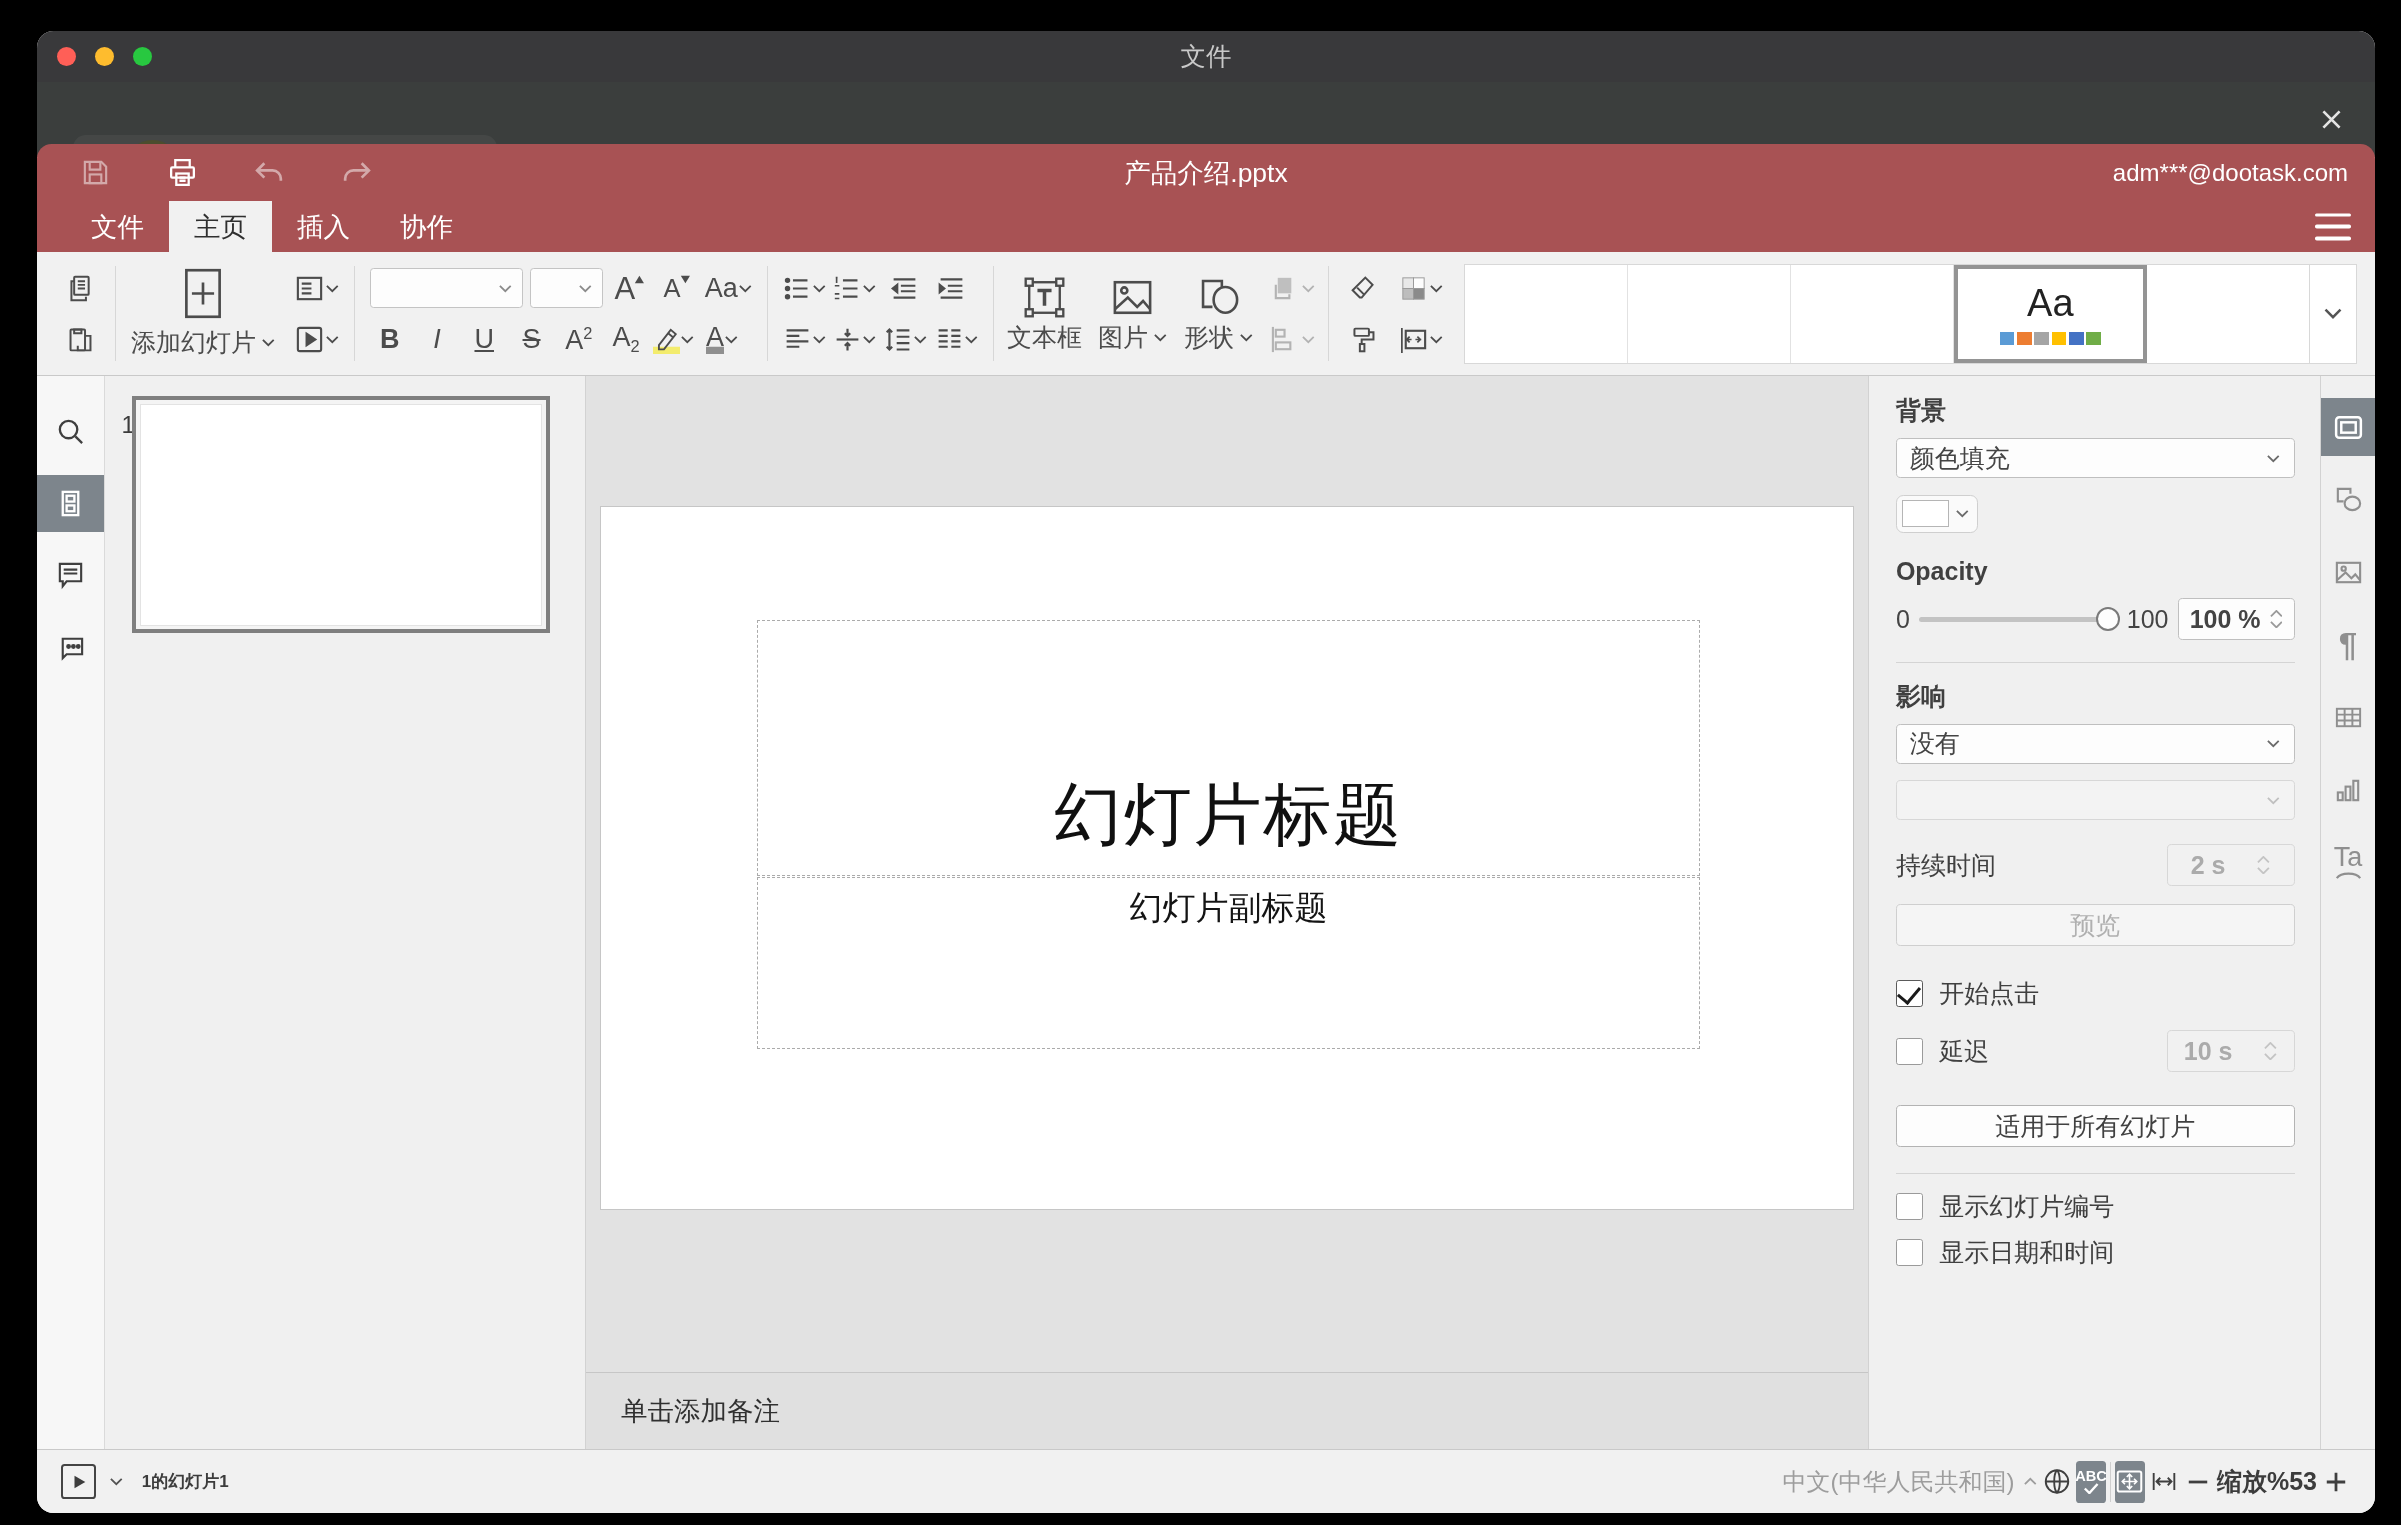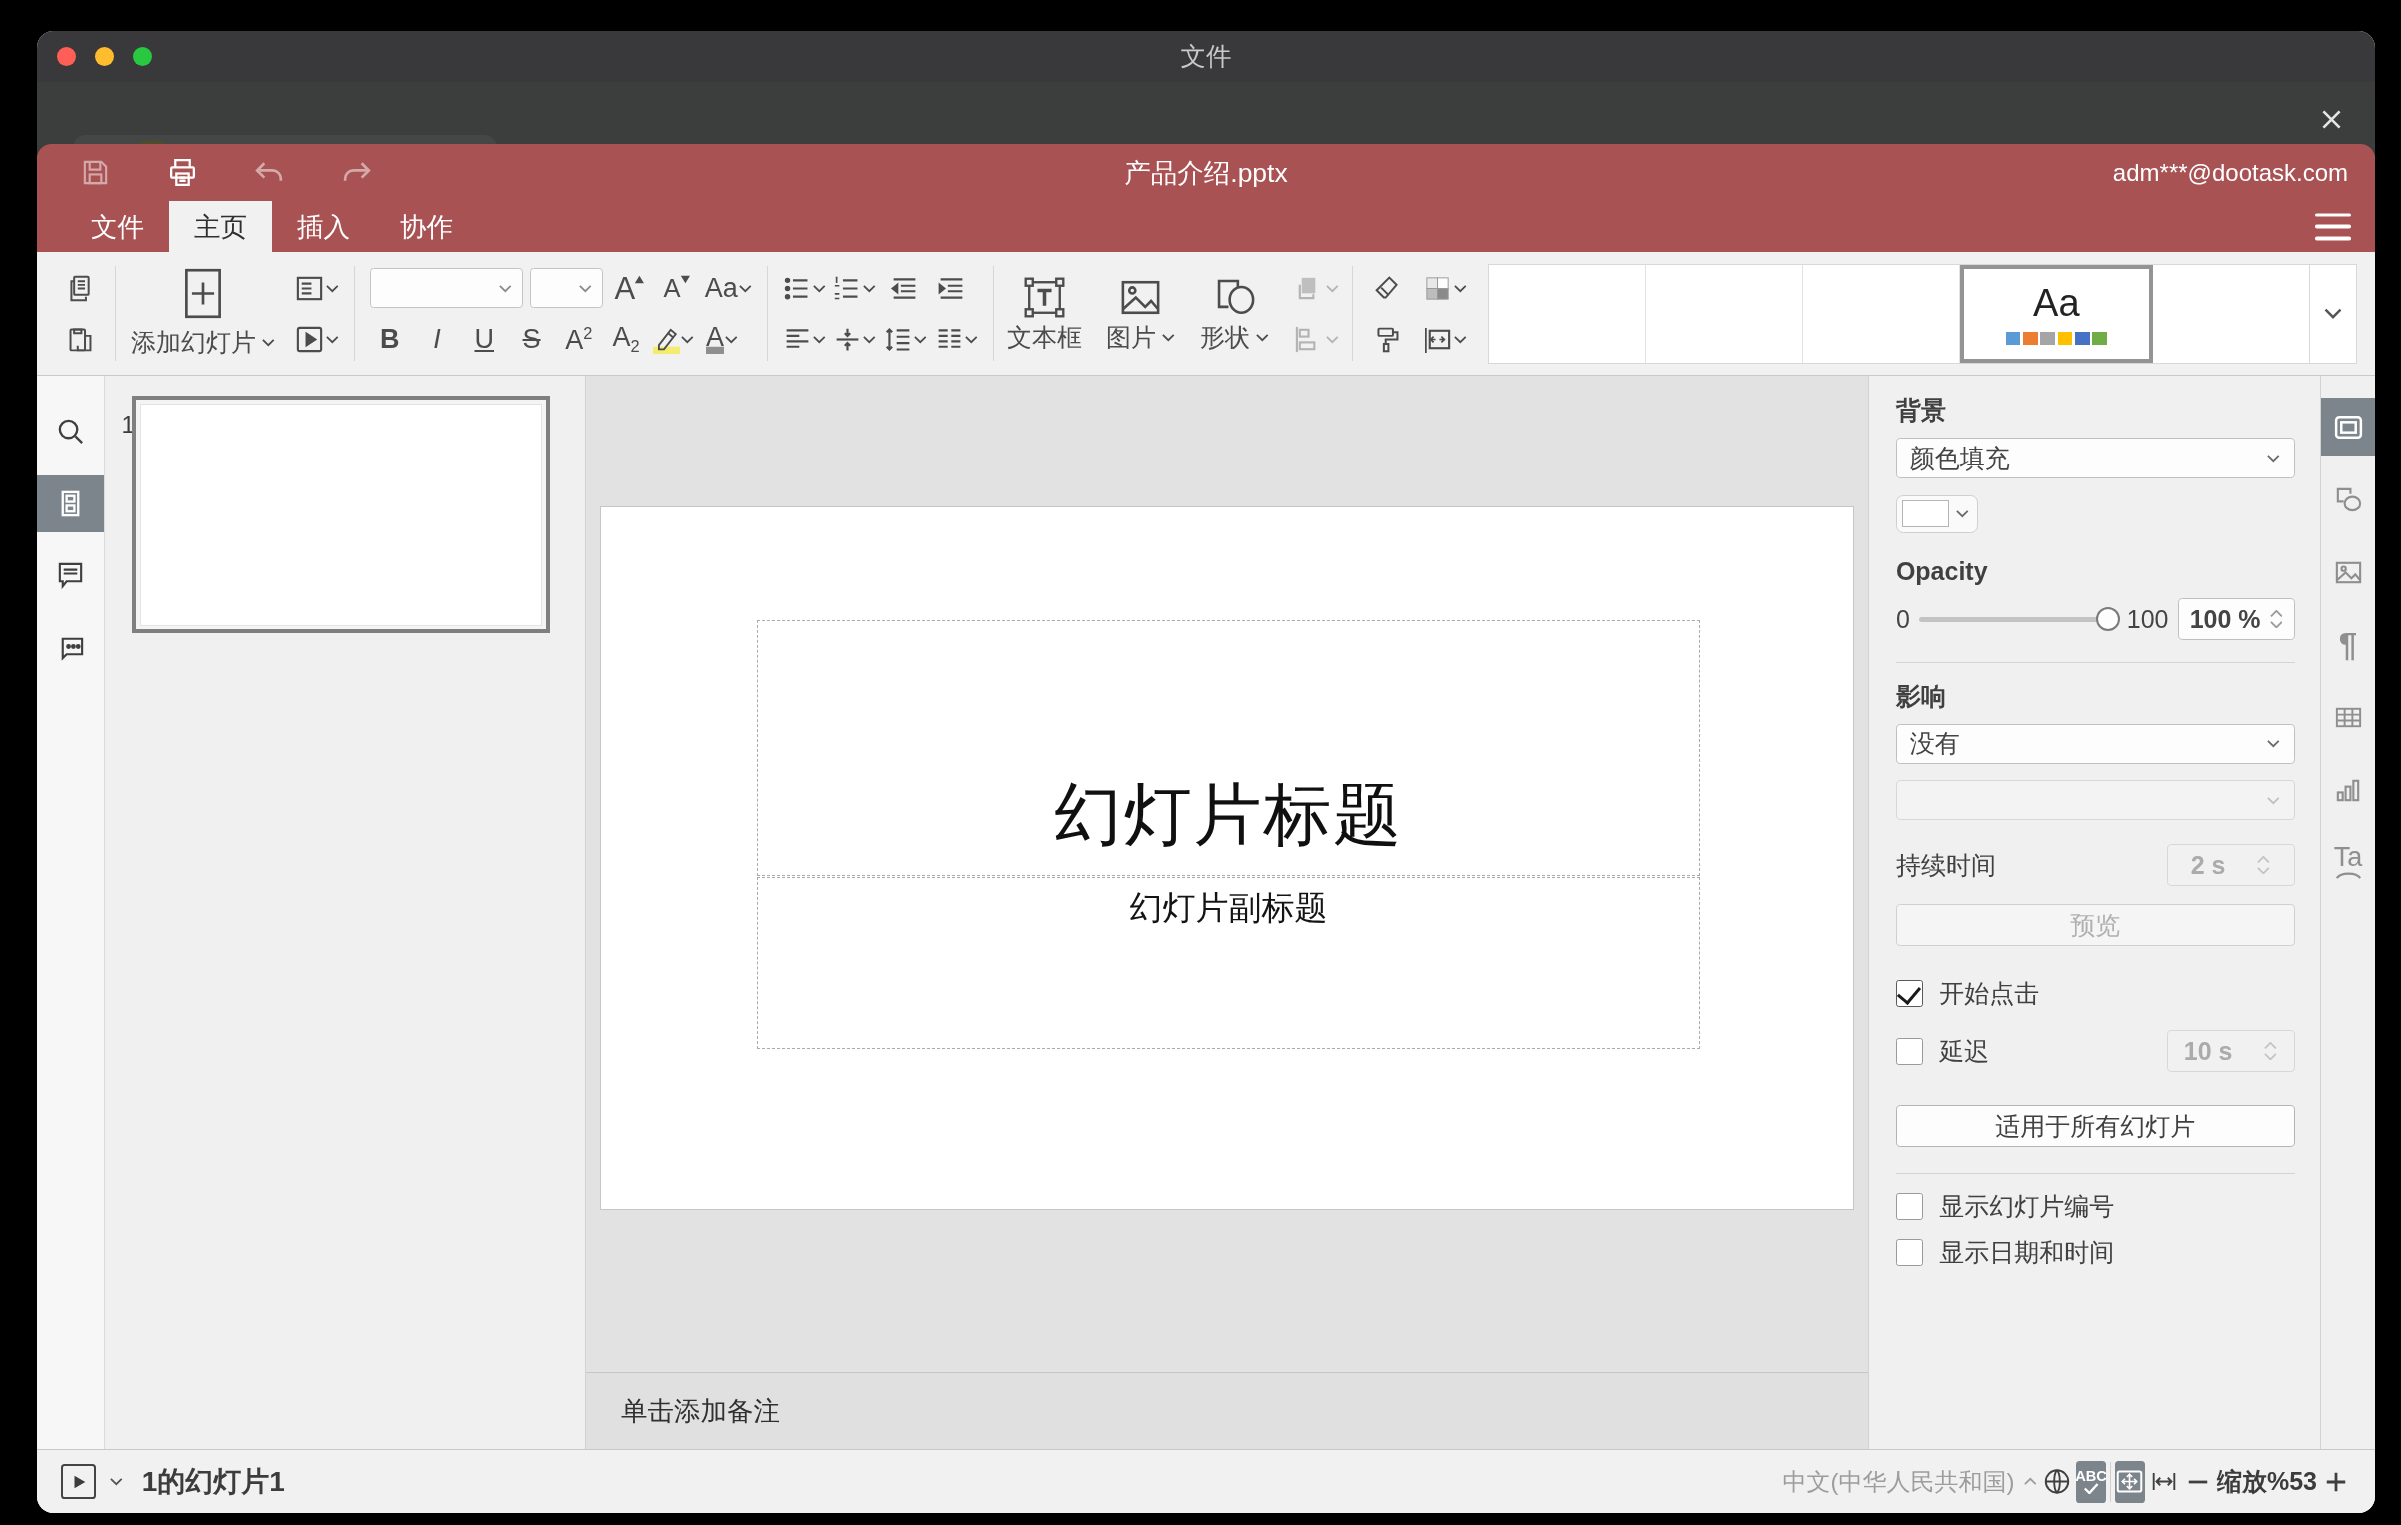--- a/index.html
+++ b/index.html
@@ -122,21 +122,21 @@
 
   .rstrip { flex:0 0 55px; background:#f0f0f0; border-left:0.9px solid #d2d2d2; display:flex; flex-direction:column; align-items:stretch; padding-top:22px; }
   .rsitem { height:58px; display:flex; align-items:center; justify-content:center; color:#8f8f8f; margin-bottom:14.6px; cursor:pointer; }
   .rsitem.active { background:var(--sel,#7d858c); color:#fff; }
   .ta-glyph { font-size:27px; color:#8f8f8f; line-height:.8; text-align:center; }
 
   
   .statusbar { flex:0 0 64px; background:#f1f1f1; border-top:0.9px solid #c9c9c9; display:flex; align-items:center; padding:0 24px; color:#444; }
   .sb-left { display:flex; align-items:center; gap:12.8px; }
   .playbox { width:35px; height:35px; border:2.7px solid #444; border-radius:3.6px; display:flex; align-items:center; justify-content:center; cursor:pointer; }
-  .sb-slideinfo { font-size:28px; font-weight:bold; color:#3c3c3c; margin-left:5.5px; }
+  .sb-slideinfo { font-size:17px; font-weight:bold; color:#3c3c3c; margin-left:5.5px; }
   .sb-right { margin-left:auto; display:flex; align-items:center; gap:4px; }
   .sb-lang { font-size:24px; color:#9d9d9d; display:flex; align-items:center; gap:9px; cursor:pointer; }
   .sb-iconbtn { width:30px; height:42px; border-radius:3.6px; display:flex; align-items:center; justify-content:center; color:#3f3f3f; cursor:pointer; }
   .sb-iconbtn.active { background:var(--sel,#7d858c); color:#fff; }
   .sb-sep { width:0.9px; height:40px; background:#cfcfcf; }
   .sb-zoom { font-size:25px; font-weight:bold; color:#3c3c3c; }
   .abc-wrap { position:relative; font-weight:bold; font-size:14.6px; line-height:1; display:flex; flex-direction:column; align-items:center; }
 
   svg { display:block; }
 </style>
@@ -408,21 +408,21 @@
               </svg>
             <svg class="chev" viewBox="0 0 16 10" fill="none" stroke="currentColor" stroke-width="2">
                 <path d="M2 2l6 6 6-6"></path>
               </svg>
           </span>
         </div>
       </div>
 
       <div class="tsep"></div>
 
-      <div style="display:flex; align-items:center; gap:24px; padding:0 9px;">
+      <div style="display:flex; align-items:center; gap:16px; padding:0 9px;">
         <div class="bigbtn">
           <svg width="47" height="47" viewBox="0 0 40 40" fill="none" stroke="currentColor" stroke-width="2">
               <rect x="7" y="7" width="26" height="26"></rect>
               <rect x="4" y="4" width="6" height="6" fill="#f1f1f1"></rect>
               <rect x="30" y="4" width="6" height="6" fill="#f1f1f1"></rect>
               <rect x="4" y="30" width="6" height="6" fill="#f1f1f1"></rect>
               <rect x="30" y="30" width="6" height="6" fill="#f1f1f1"></rect>
               <path d="M14 14h12M20 14v13" stroke-width="3"></path>
             </svg>
           <span class="biglabel">文本框</span>

